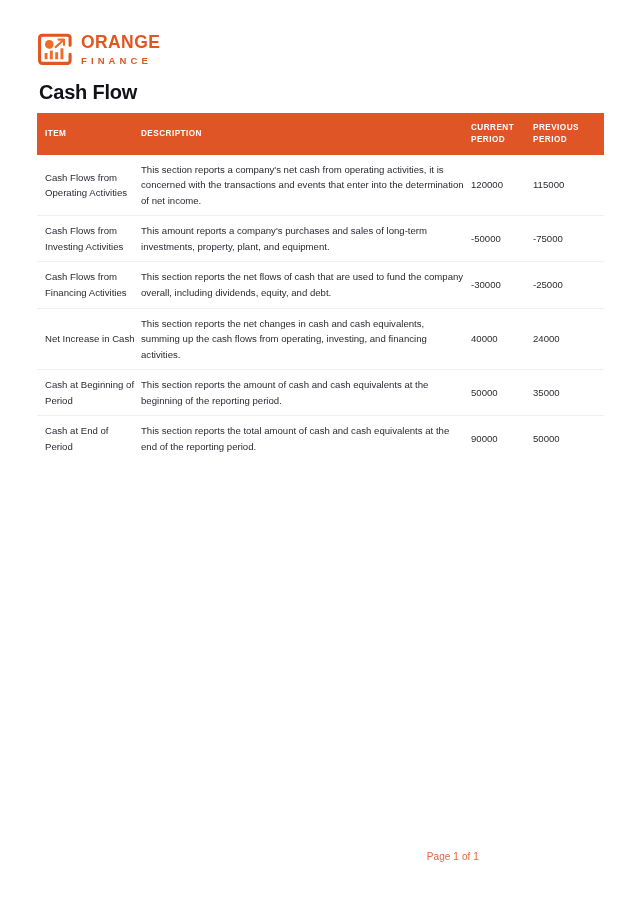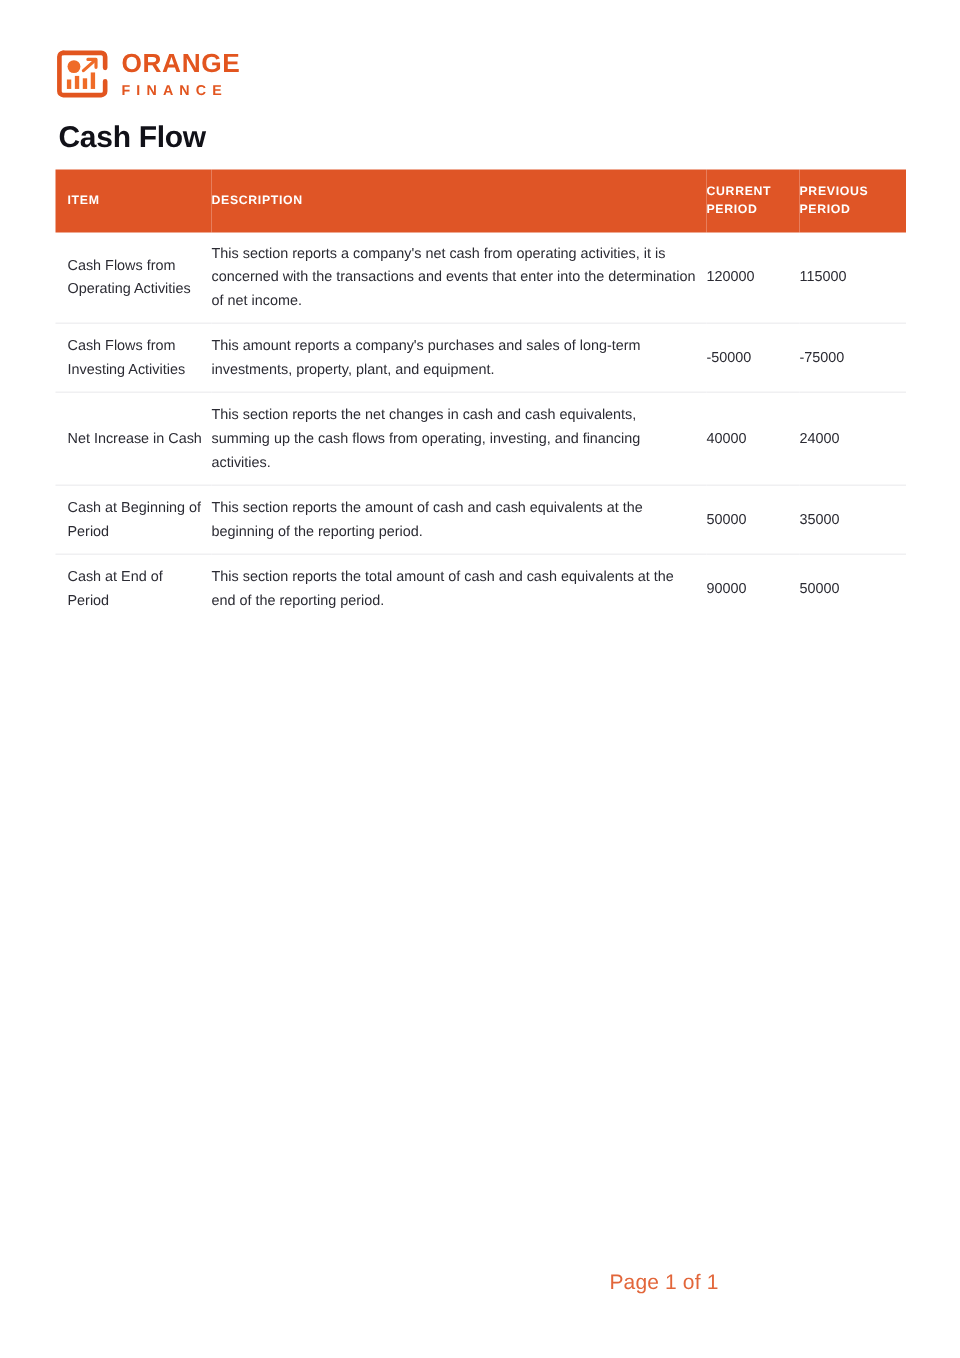--- a/index.html
+++ b/index.html
@@ -116,21 +116,21 @@
   col.c-cur   { width: 62px; }
   col.c-prev  { width: 71px; }
 
   td.c-cur, td.c-prev, th.c-cur, th.c-prev { text-align: left; }
 
   
   .footer {
     position: absolute;
     right: 37px;
     bottom: 43px;
-    font-size: 14px;
+    font-size: 10px;
     color: #e2663a;
     letter-spacing: 0.1px;
   }
 </style>
 </head>
 <body>
 
 <div class="page">
 
   <div class="brand">
@@ -178,20 +178,26 @@
           <td class="c-cur">120000</td>
           <td class="c-prev">115000</td>
         </tr>
         <tr>
           <td class="c-item">Cash Flows from Investing Activities</td>
           <td class="c-desc">This amount reports a company's purchases and sales of long-term investments, property, plant, and equipment.</td>
           <td class="c-cur">-50000</td>
           <td class="c-prev">-75000</td>
         </tr>
         <tr>
+          <td class="c-item">Cash Flows from Financing Activities</td>
+          <td class="c-desc">This section reports the net flows of cash that are used to fund the company overall, including dividends, equity, and debt.</td>
+          <td class="c-cur">-30000</td>
+          <td class="c-prev">-25000</td>
+        </tr>
+        <tr>
           <td class="c-item">Net Increase in Cash</td>
           <td class="c-desc">This section reports the net changes in cash and cash equivalents, summing up the cash flows from operating, investing, and financing activities.</td>
           <td class="c-cur">40000</td>
           <td class="c-prev">24000</td>
         </tr>
         <tr>
           <td class="c-item">Cash at Beginning of Period</td>
           <td class="c-desc">This section reports the amount of cash and cash equivalents at the beginning of the reporting period.</td>
           <td class="c-cur">50000</td>
           <td class="c-prev">35000</td>

